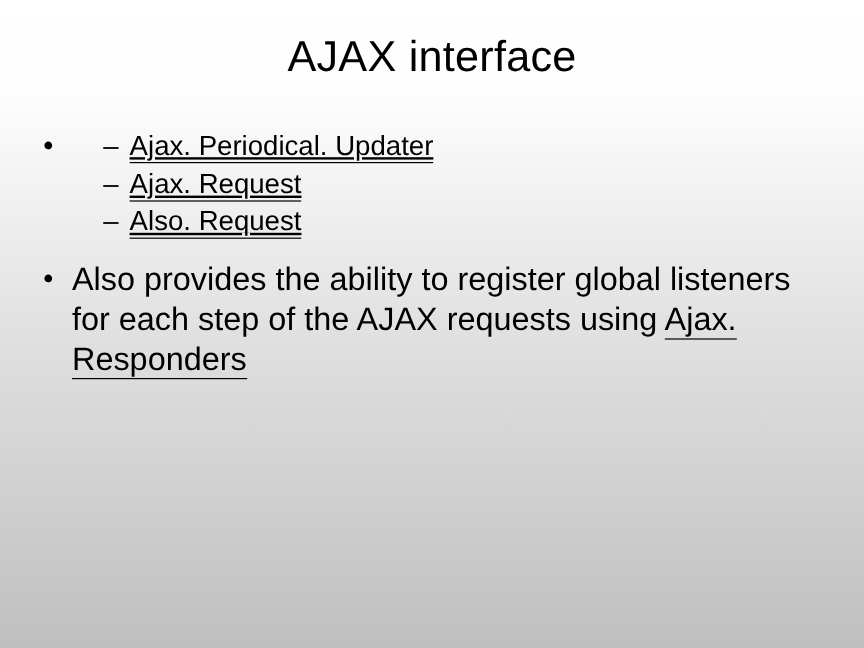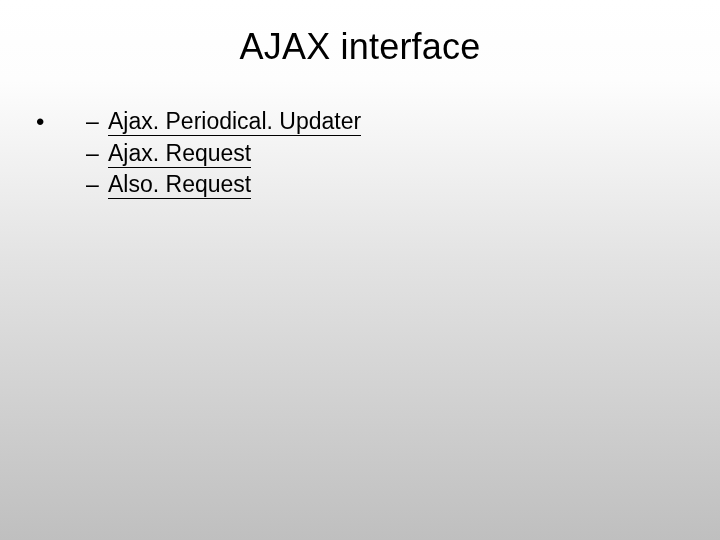--- a/index.html
+++ b/index.html
@@ -48,20 +48,21 @@
   ul.sub {
     list-style: none;
     margin: 12px 0 14px 0;
     padding: 0 0 0 26px;
   }
   ul.sub > li {
     font-size: 23px;
     line-height: 1.38;
     padding-left: 22px;
     position: relative;
+    text-decoration: underline;
   }
   ul.sub > li::before {
     content: "–";
     position: absolute;
     left: 0;
     top: 0;
   }
   .uline {
     border-bottom: 1px solid #000;
     padding-bottom: 1px;
@@ -74,14 +75,17 @@
   <h1 class="title">AJAX interface</h1>
 
   <ul class="top">
     <li>
       <ul class="sub">
         <li><span class="uline">Ajax. Periodical. Updater</span></li>
         <li><span class="uline">Ajax. Request</span></li>
         <li><span class="uline">Also. Request</span></li>
       </ul>
     </li>
+    <li>
+      <span>Also provides the ability to register global listeners for each step of the AJAX requests using </span><span class="uline">Ajax. Responders</span>
+    </li>
   </ul>
 </div>
 
 </body></html>

